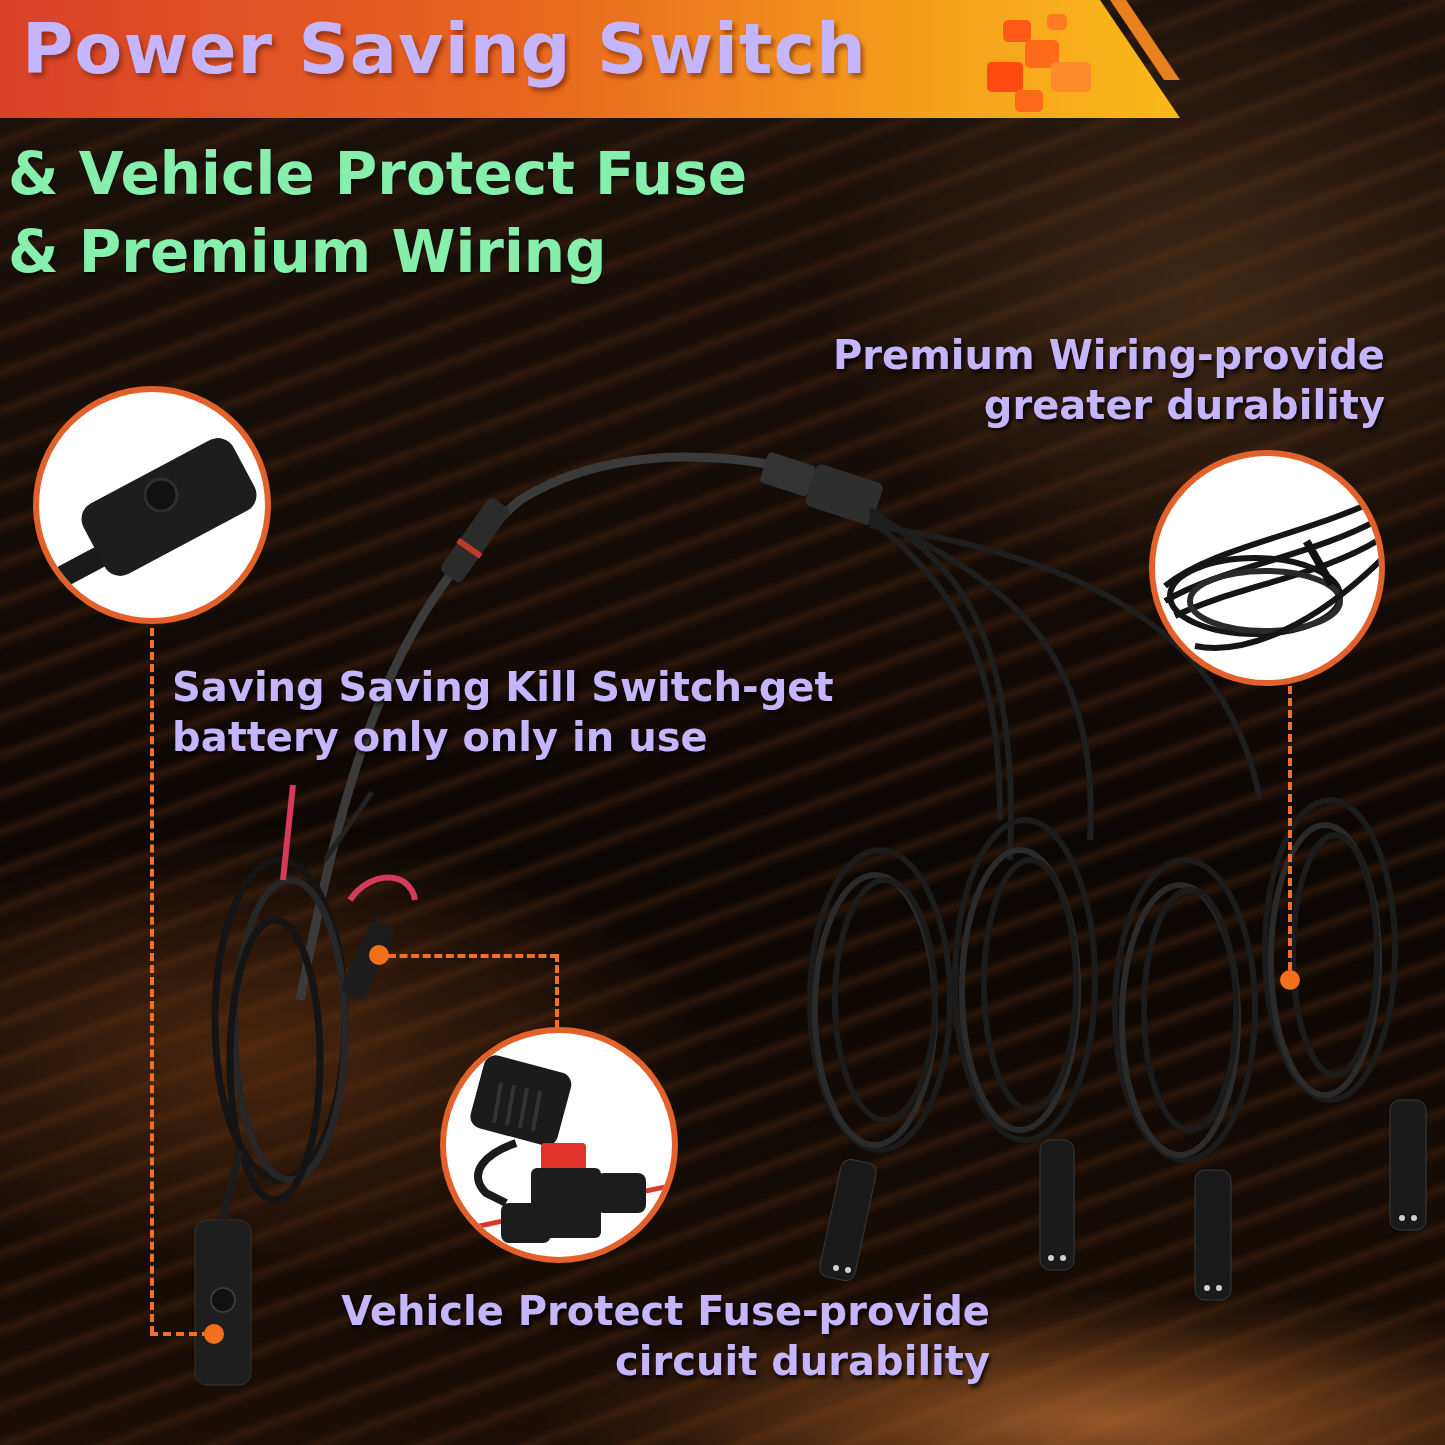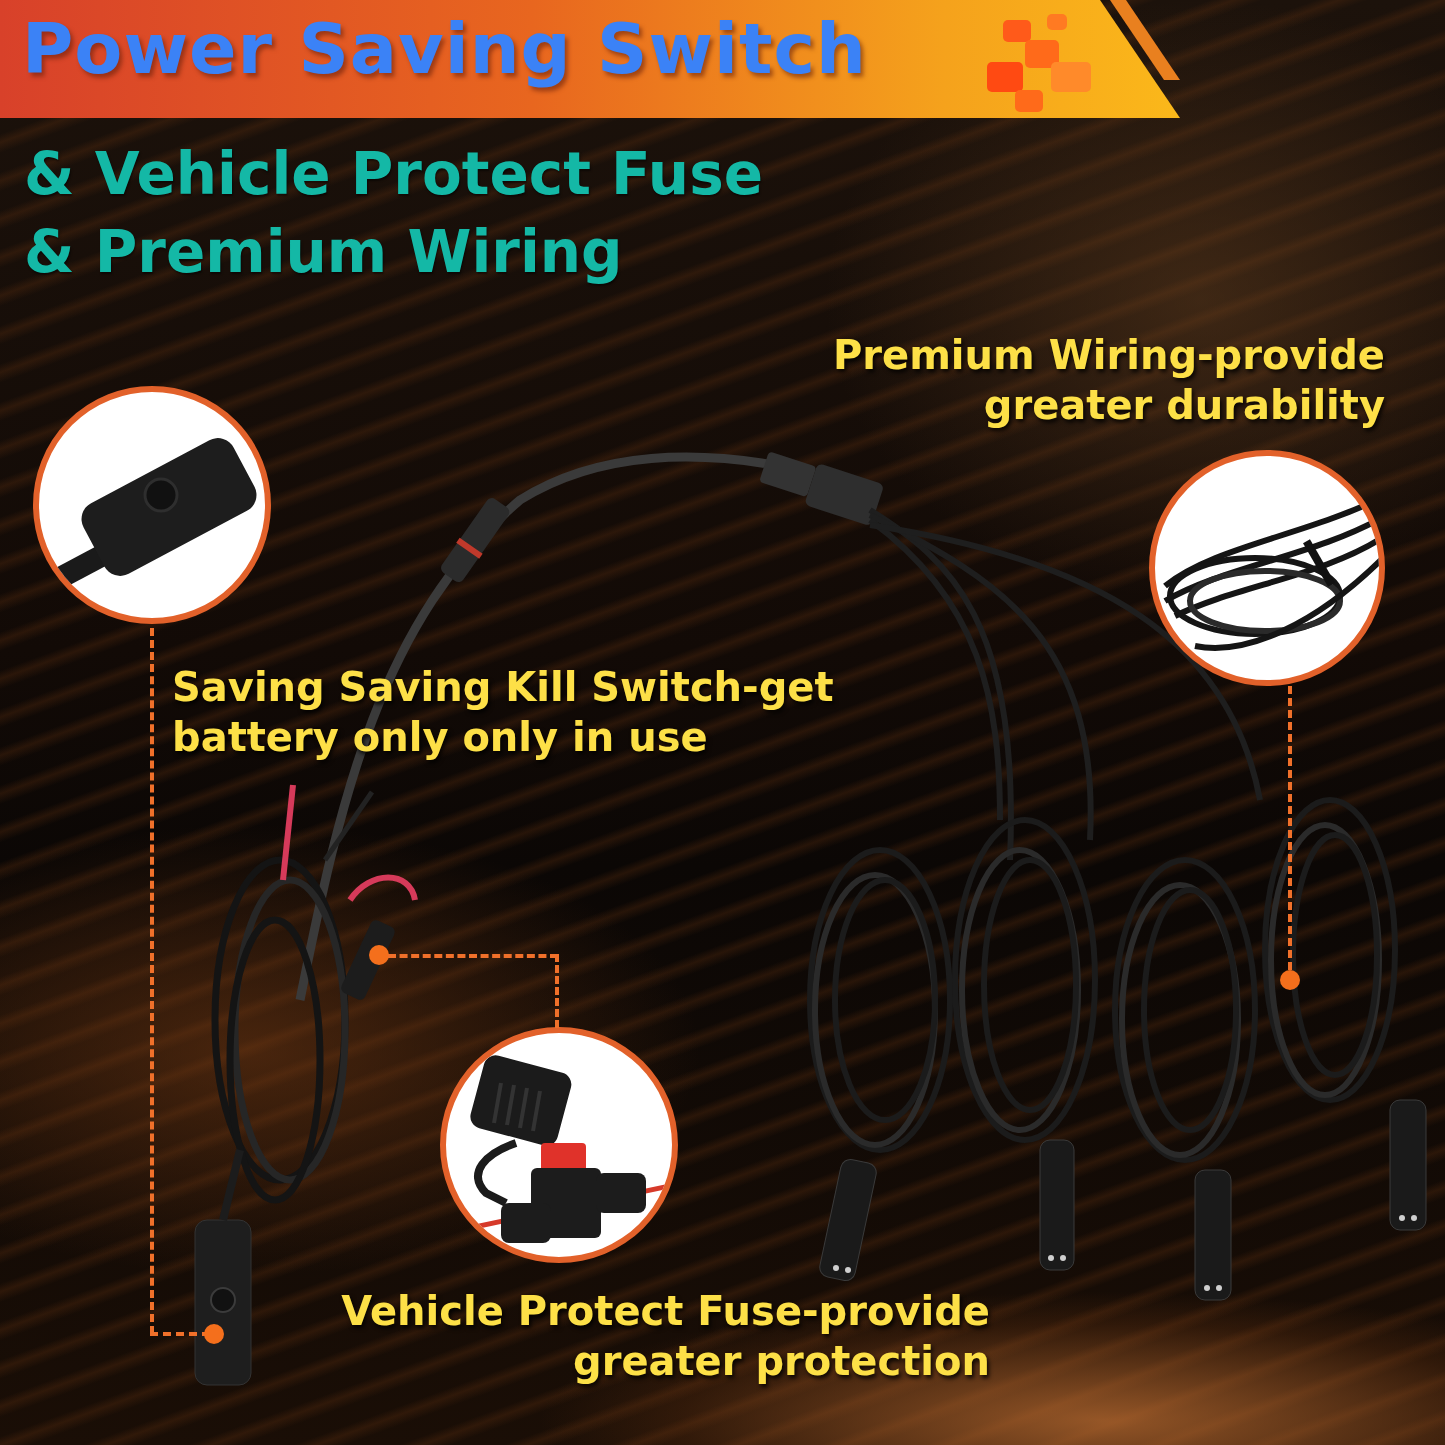--- a/index.html
+++ b/index.html
@@ -23,33 +23,33 @@
     clip-path:polygon(0 0, 1100px 0, 1180px 118px, 0 118px);
   }
   .banner-stripe {
     position:absolute; left:1110px; top:0; width:70px; height:80px;
     background:#e9801f;
     clip-path:polygon(0 0, 16px 0, 70px 80px, 54px 80px);
   }
   .banner-title {
     position:absolute; left:22px; top:8px;
     font-family:"DejaVu Sans", sans-serif; font-weight:bold;
-    font-size:70px; color:#3b82f6; letter-spacing:1px;
+    font-size:70px; color:#c4b5fd; letter-spacing:1px;
     text-shadow:3px 4px 4px rgba(100,30,10,0.55);
     white-space:nowrap;
   }
   .checker { position:absolute; left:985px; top:12px; width:120px; height:100px; }
   .checker span { position:absolute; border-radius:5px; }
   .subtitle {
-    position:absolute; left:24px; font-weight:bold; font-size:58px; color:#14b8a6;
+    position:absolute; left:8px; font-weight:bold; font-size:58px; color:#86efac;
     font-family:"DejaVu Sans", sans-serif; white-space:nowrap;
     text-shadow:1px 2px 2px rgba(0,0,0,0.5);
   }
   .caption {
-    position:absolute; color:#fde047; font-weight:bold; font-size:40px; line-height:50px;
+    position:absolute; color:#c4b5fd; font-weight:bold; font-size:40px; line-height:50px;
     font-family:"DejaVu Sans", sans-serif; white-space:nowrap;
     text-shadow:2px 3px 4px rgba(0,0,0,0.85);
   }
   .callout {
     position:absolute; border-radius:50%; background:#fff;
     border:6px solid #e2612a; box-sizing:border-box; overflow:hidden;
   }
   .dash-v { position:absolute; width:0; border-left:4px dashed #f0702a; }
   .dash-h { position:absolute; height:0; border-top:4px dashed #f0702a; }
   .dot { position:absolute; width:20px; height:20px; border-radius:50%; background:#f46f1c; }
@@ -208,14 +208,14 @@
   <div>greater durability</div>
 </div>
 
 <div class="caption" style="left:172px;top:662px;">
   <div>Saving Saving Kill Switch-get</div>
   <div>battery only only in use</div>
 </div>
 
 <div class="caption" style="left:290px;top:1286px;width:700px;text-align:right;">
   <div>Vehicle Protect Fuse-provide</div>
-  <div>greater protection</div>
+  <div>circuit durability</div>
 </div>
 
 </body></html>

